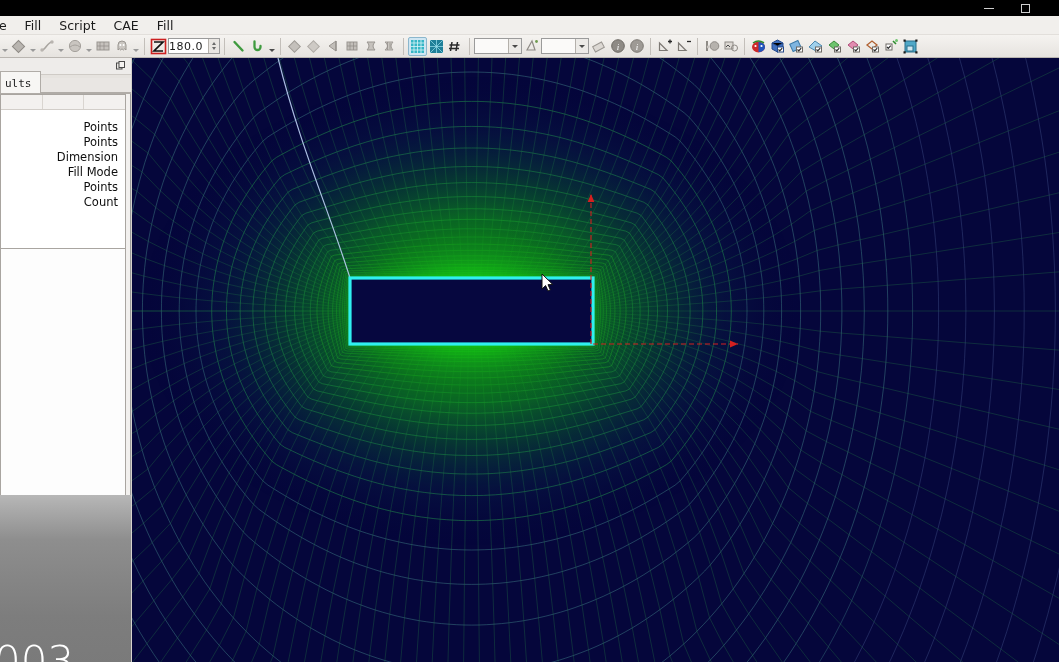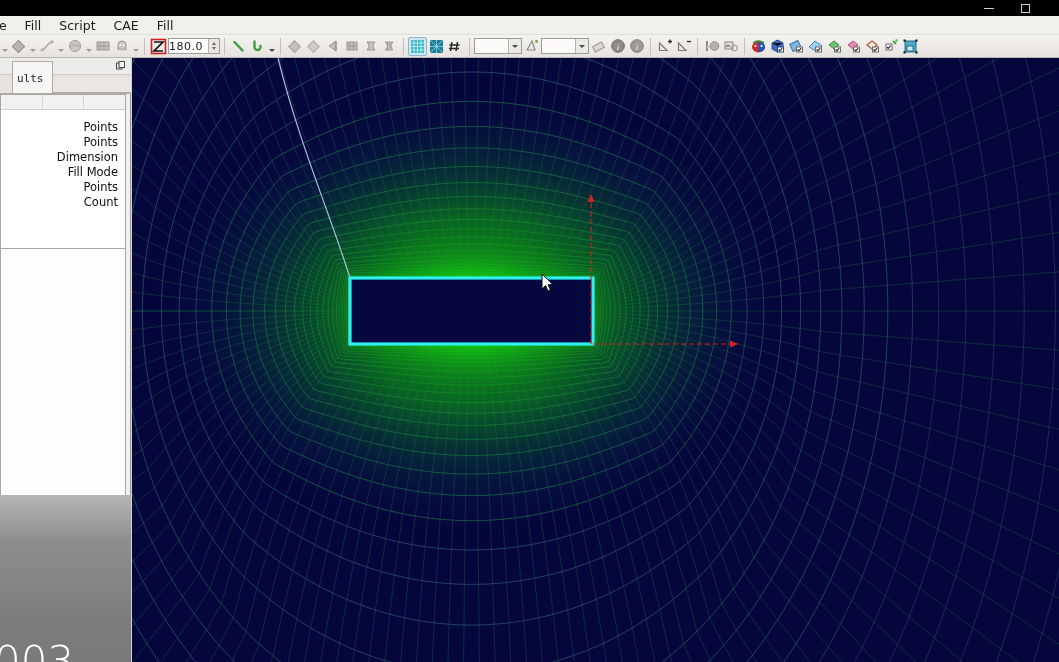--- a/index.html
+++ b/index.html
@@ -83,24 +83,24 @@
     border-bottom:1px solid #cfcbc6;
   }
   #float-icon{
     position:absolute; right:6px; top:3px; width:9px;height:9px;
   }
   #tabstrip{
     position:absolute;left:0;top:17px;width:131px;height:19px;
     background:#e6e3df; border-bottom:1px solid #b0aca7; display:flex; align-items:flex-end;
   }
   #tab-results{
-    height:32px; padding:2px 8px 0 4px; background:#f7f6f4;
+    height:22px; padding:2px 8px 0 4px; background:#f7f6f4;
     border:1px solid #b0aca7; border-bottom:none;
     font-family:"DejaVu Sans Mono", monospace; font-size:11px; color:#222;
-    display:flex;align-items:center;margin-left:12px;
+    display:flex;align-items:center;
   }
   #tab-filler{ flex:1; height:15px; background:#e9e6e3; border-bottom:1px solid #b0aca7;}
   #proptable{
     position:absolute; left:0; top:36px; width:126px; height:155px;
     background:#fff; border:1px solid #a9a5a0;
   }
   #prop-colhdr{
     height:15px; background:#f3f1ef; border-bottom:1px solid #d2cec9; display:flex;
   }
   .col-div{ width:1px; background:#d9d5d0; height:100%; }

